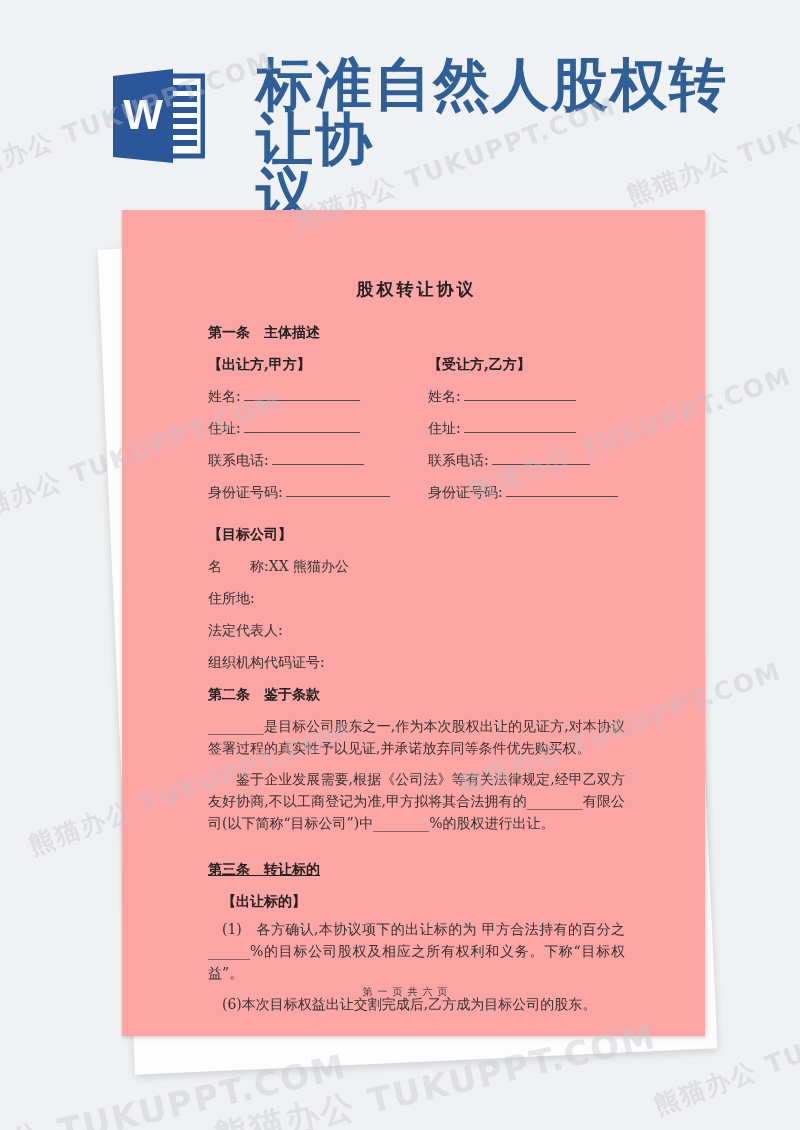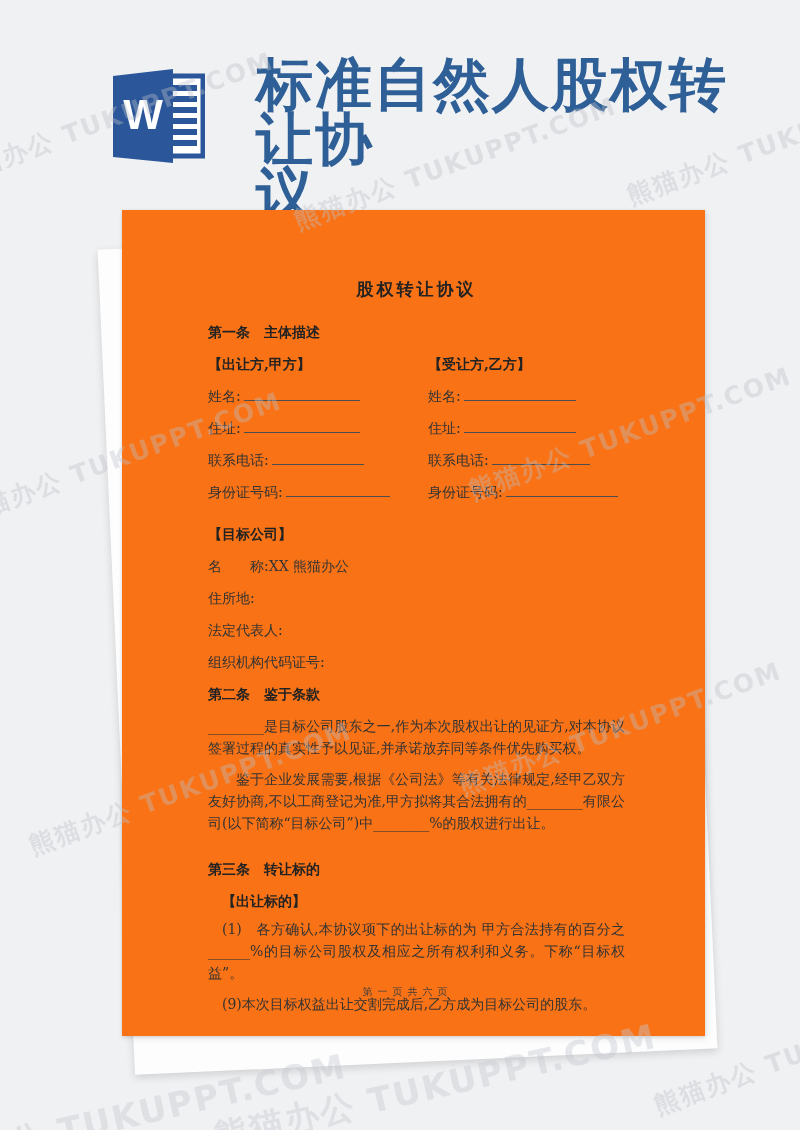--- a/index.html
+++ b/index.html
@@ -22,36 +22,36 @@
 
   
   .sheet-back{
     position:absolute;left:122px;top:210px;width:583px;height:826px;
     background:#fdfdfe;
     transform:translate(-6px,26px) rotate(-2.6deg);
     box-shadow:0 3px 8px rgba(0,0,0,.14);
   }
   .sheet{
     position:absolute;left:122px;top:210px;width:583px;height:826px;
-    background:#f97316;
+    background:#fca5a5;
     box-shadow:0 1px 3px rgba(0,0,0,.12), 2px 3px 7px rgba(0,0,0,.08);
     padding:68px 80px 0 86px;box-sizing:border-box;
     font-size:14px;color:#333;
   }
 
   
   .doc-title{
     margin:0 0 20px;text-align:center;
     font-size:17px;font-weight:bold;letter-spacing:3px;color:#222;
   }
   h2.sec{
     margin:0 0 10px;font-size:14px;font-weight:bold;color:#222;line-height:22px;
   }
   h2.s2{margin-top:6px;}
-  h2.s3{margin-top:24px;}
+  h2.s3{margin-top:24px;text-decoration:underline;}
   .row{line-height:22px;margin-bottom:10px;white-space:nowrap;}
   .hdr{font-weight:bold;color:#222;}
   .cols{display:grid;grid-template-columns:220px 1fr;margin-bottom:10px;}
   .company{margin-bottom:8px;}
   .ul{display:inline-block;height:13px;border-bottom:1px solid #4d4d4d;margin-left:3px;vertical-align:baseline;}
   .ul-a{width:116px;} .ul-b{width:92px;} .ul-c{width:104px;} .ul-d{width:112px;} .ul-e{width:98px;}
   p.para{margin:0 0 9px;line-height:22px;text-align:justify;color:#333;}
   p.ind2{text-indent:2em;}
   p.pnum{text-indent:1em;}
   .subhdr{margin:0 0 6px 1em;font-weight:bold;line-height:22px;color:#222;}
@@ -129,21 +129,21 @@
       <div class="row">组织机构代码证号:</div>
     </div>
 
     <h2 class="sec s2">第二条　鉴于条款</h2>
     <p class="para">________是目标公司股东之一,作为本次股权出让的见证方,对本协议签署过程的真实性予以见证,并承诺放弃同等条件优先购买权。</p>
     <p class="para ind2">鉴于企业发展需要,根据《公司法》等有关法律规定,经甲乙双方友好协商,不以工商登记为准,甲方拟将其合法拥有的________有限公司(以下简称“目标公司”)中________%的股权进行出让。</p>
 
     <h2 class="sec s3">第三条　转让标的</h2>
     <div class="subhdr">【出让标的】</div>
     <p class="para pnum">(1)　各方确认,本协议项下的出让标的为 甲方合法持有的百分之______%的目标公司股权及相应之所有权利和义务。下称“目标权益”。</p>
-    <p class="para pnum">(9)本次目标权益出让交割完成后,乙方成为目标公司的股东。</p>
+    <p class="para pnum">(6)本次目标权益出让交割完成后,乙方成为目标公司的股东。</p>
 
     <div class="page-footer">第一页共六页</div>
   </div>
 
   <div class="watermarks">
     <span class="wm" style="left:-48px;top:160px">熊猫办公 TUKUPPT.COM</span>
     <span class="wm" style="left:295px;top:205px">熊猫办公 TUKUPPT.COM</span>
     <span class="wm" style="left:628px;top:180px">熊猫办公 TUKUPPT.COM</span>
     <span class="wm" style="left:-40px;top:500px">熊猫办公 TUKUPPT.COM</span>
     <span class="wm" style="left:470px;top:475px">熊猫办公 TUKUPPT.COM</span>

